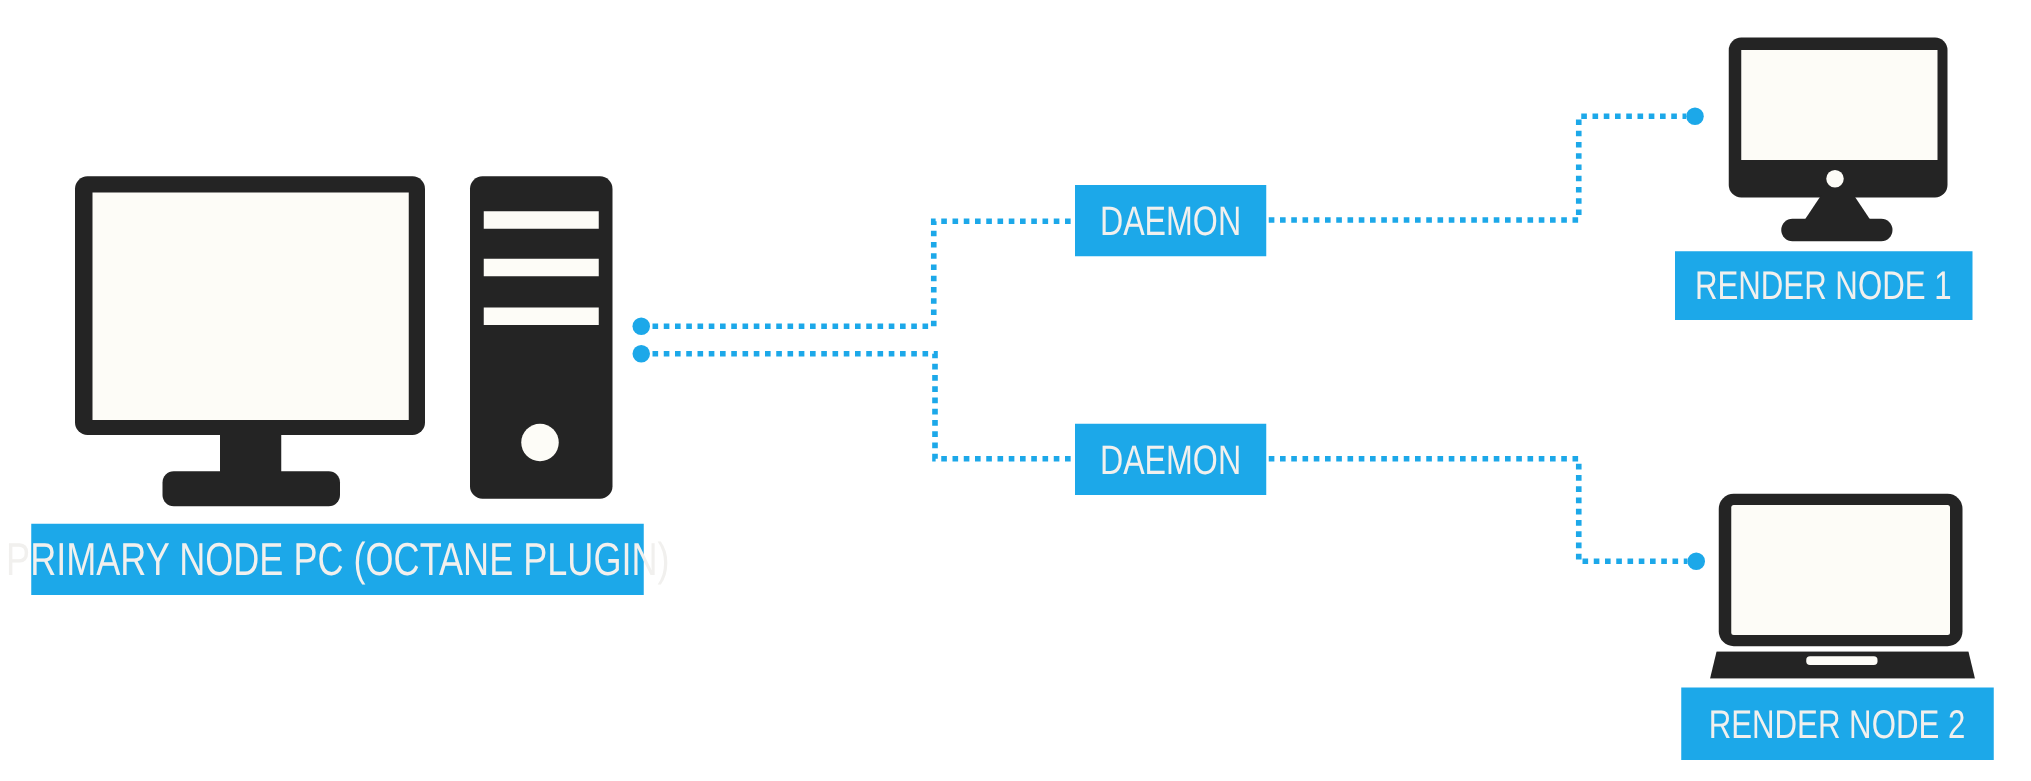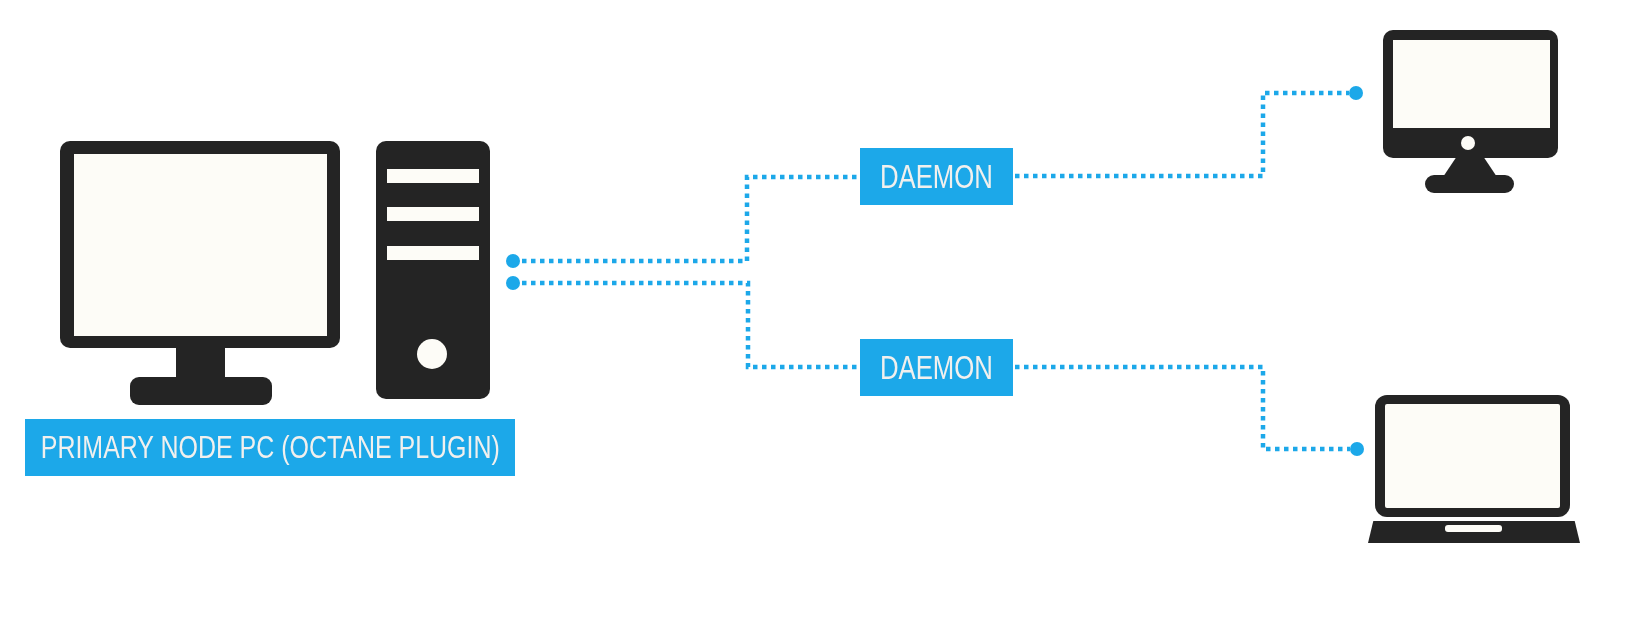--- a/index.html
+++ b/index.html
@@ -40,21 +40,21 @@
     background: var(--accent);
     color: var(--label_text);
     font-weight: normal;
     display: flex;
     align-items: center;
     justify-content: center;
     white-space: nowrap;
   }
   .label > span { display:inline-block; transform: scaleX(0.78); }
 
-  #label-primary { left:25px;  top:419px; width:490px; height:57px; font-size:32px; }
+  #label-primary { left:25px;  top:419px; width:490px; height:57px; font-size:37px; }
   #label-daemon1 { left:860px; top:148px; width:153px; height:57px; font-size:33px; }
   #label-daemon2 { left:860px; top:339px; width:153px; height:57px; font-size:33px; }
   #label-rn1     { left:1340px;top:201px; width:238px; height:55px; font-size:32px; }
   #label-rn2     { left:1345px;top:550px; width:250px; height:58px; font-size:32px; }
 
   
   #pm-frame  { left:60px;  top:141px; width:280px; height:207px; border-radius:10px; }
   #pm-screen { left:14px;  top:13px;  right:13px;  bottom:12px;  position:absolute; }
   #pm-neck   { left:176px; top:346px; width:49px;  height:34px; }
   #pm-base   { left:130px; top:377px; width:142px; height:28px; border-radius:9px; }
@@ -126,22 +126,28 @@
     <span>DAEMON</span>
   </div>
 
   <div class="abs dark" id="imac-frame">
     <div class="lite" id="imac-screen"></div>
     <div id="imac-cam"></div>
   </div>
   <div class="abs dark" id="imac-neck"></div>
   <div class="abs dark" id="imac-base"></div>
 
+  <div class="label" id="label-rn1">
+    <span>RENDER NODE 1</span>
+  </div>
 
   <div class="abs dark" id="laptop-screen">
     <div class="inner lite"></div>
   </div>
   <div class="abs dark" id="laptop-base">
     <div class="notch"></div>
   </div>
 
+  <div class="label" id="label-rn2">
+    <span>RENDER NODE 2</span>
+  </div>
 
 </div>
 
 </body></html>

